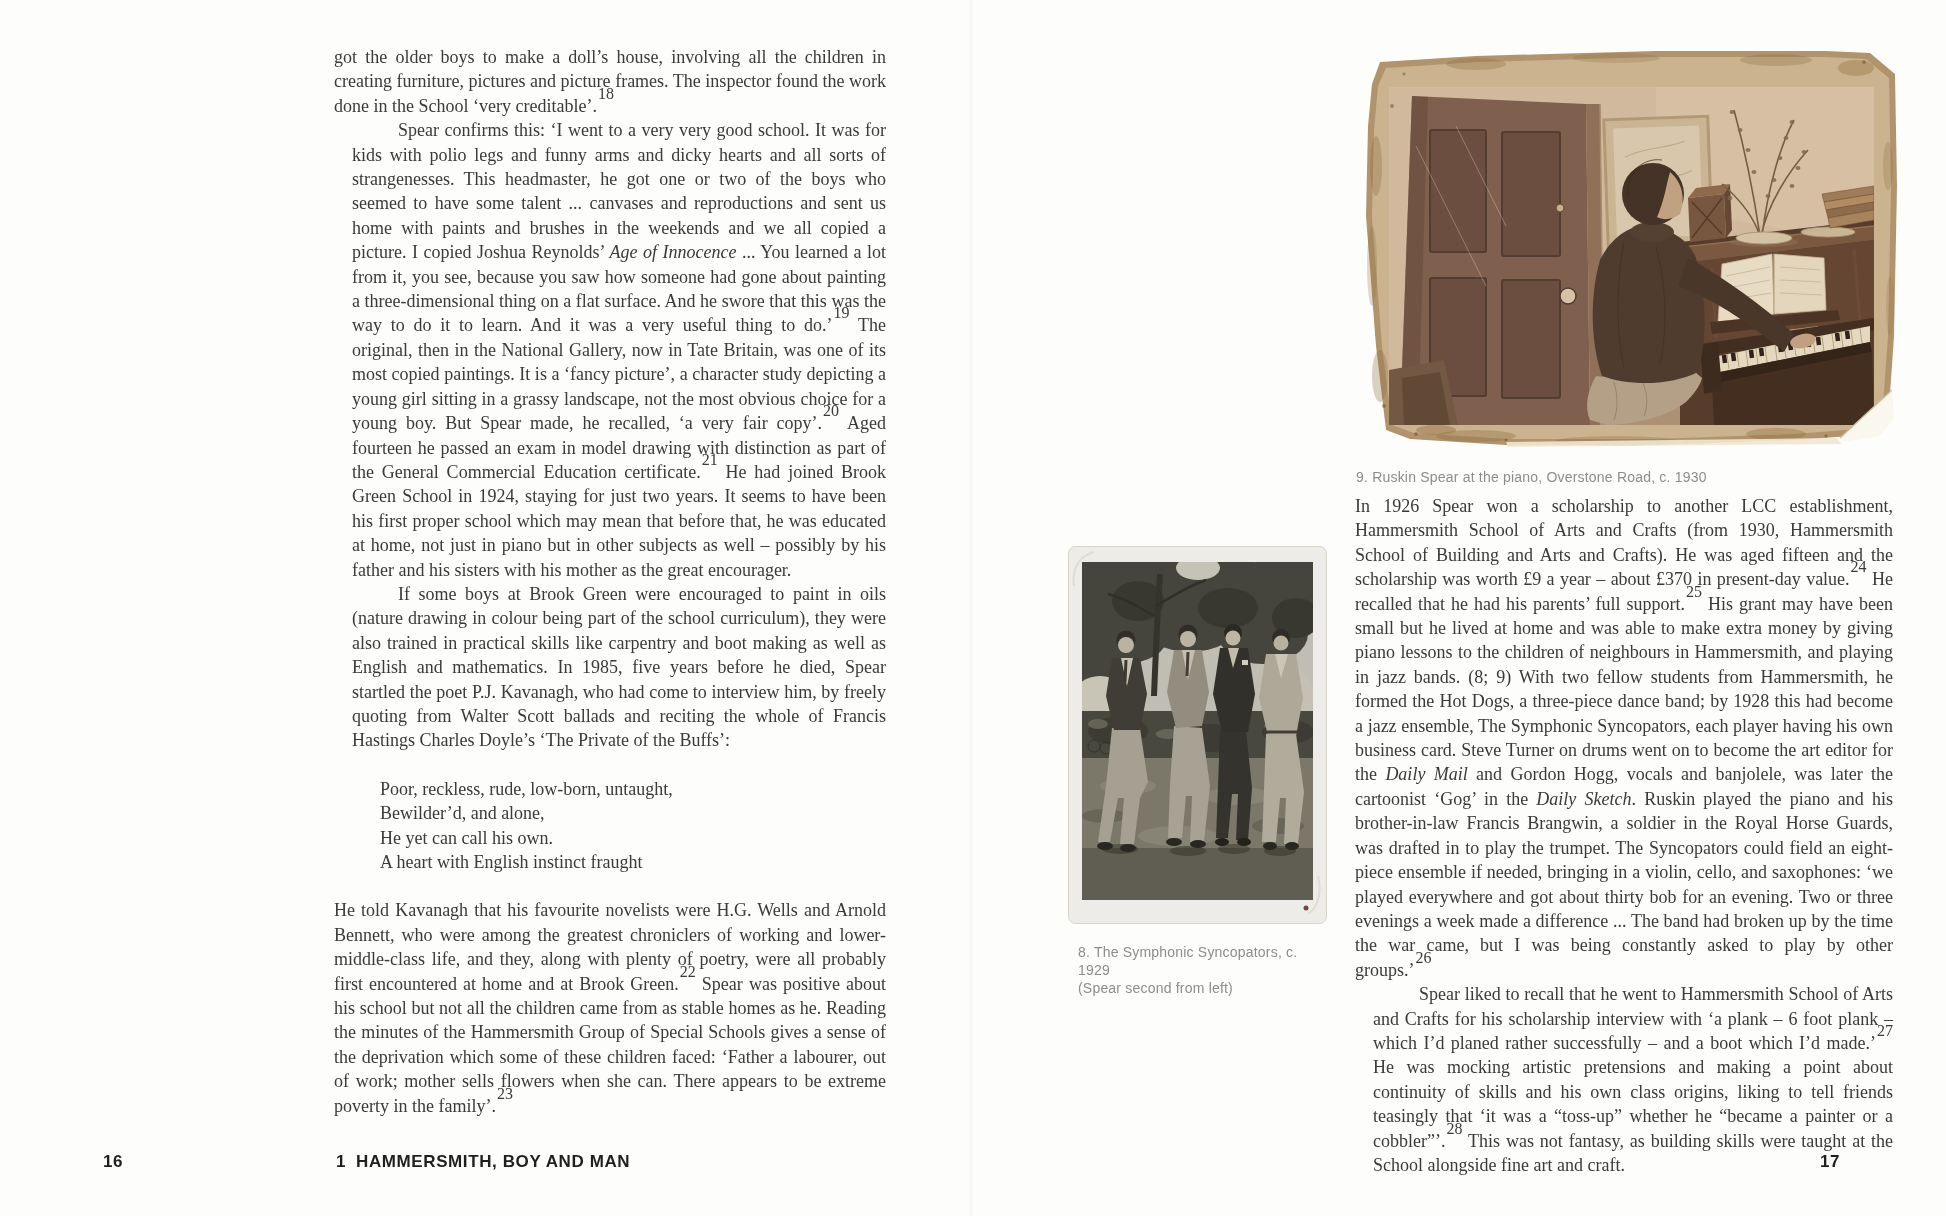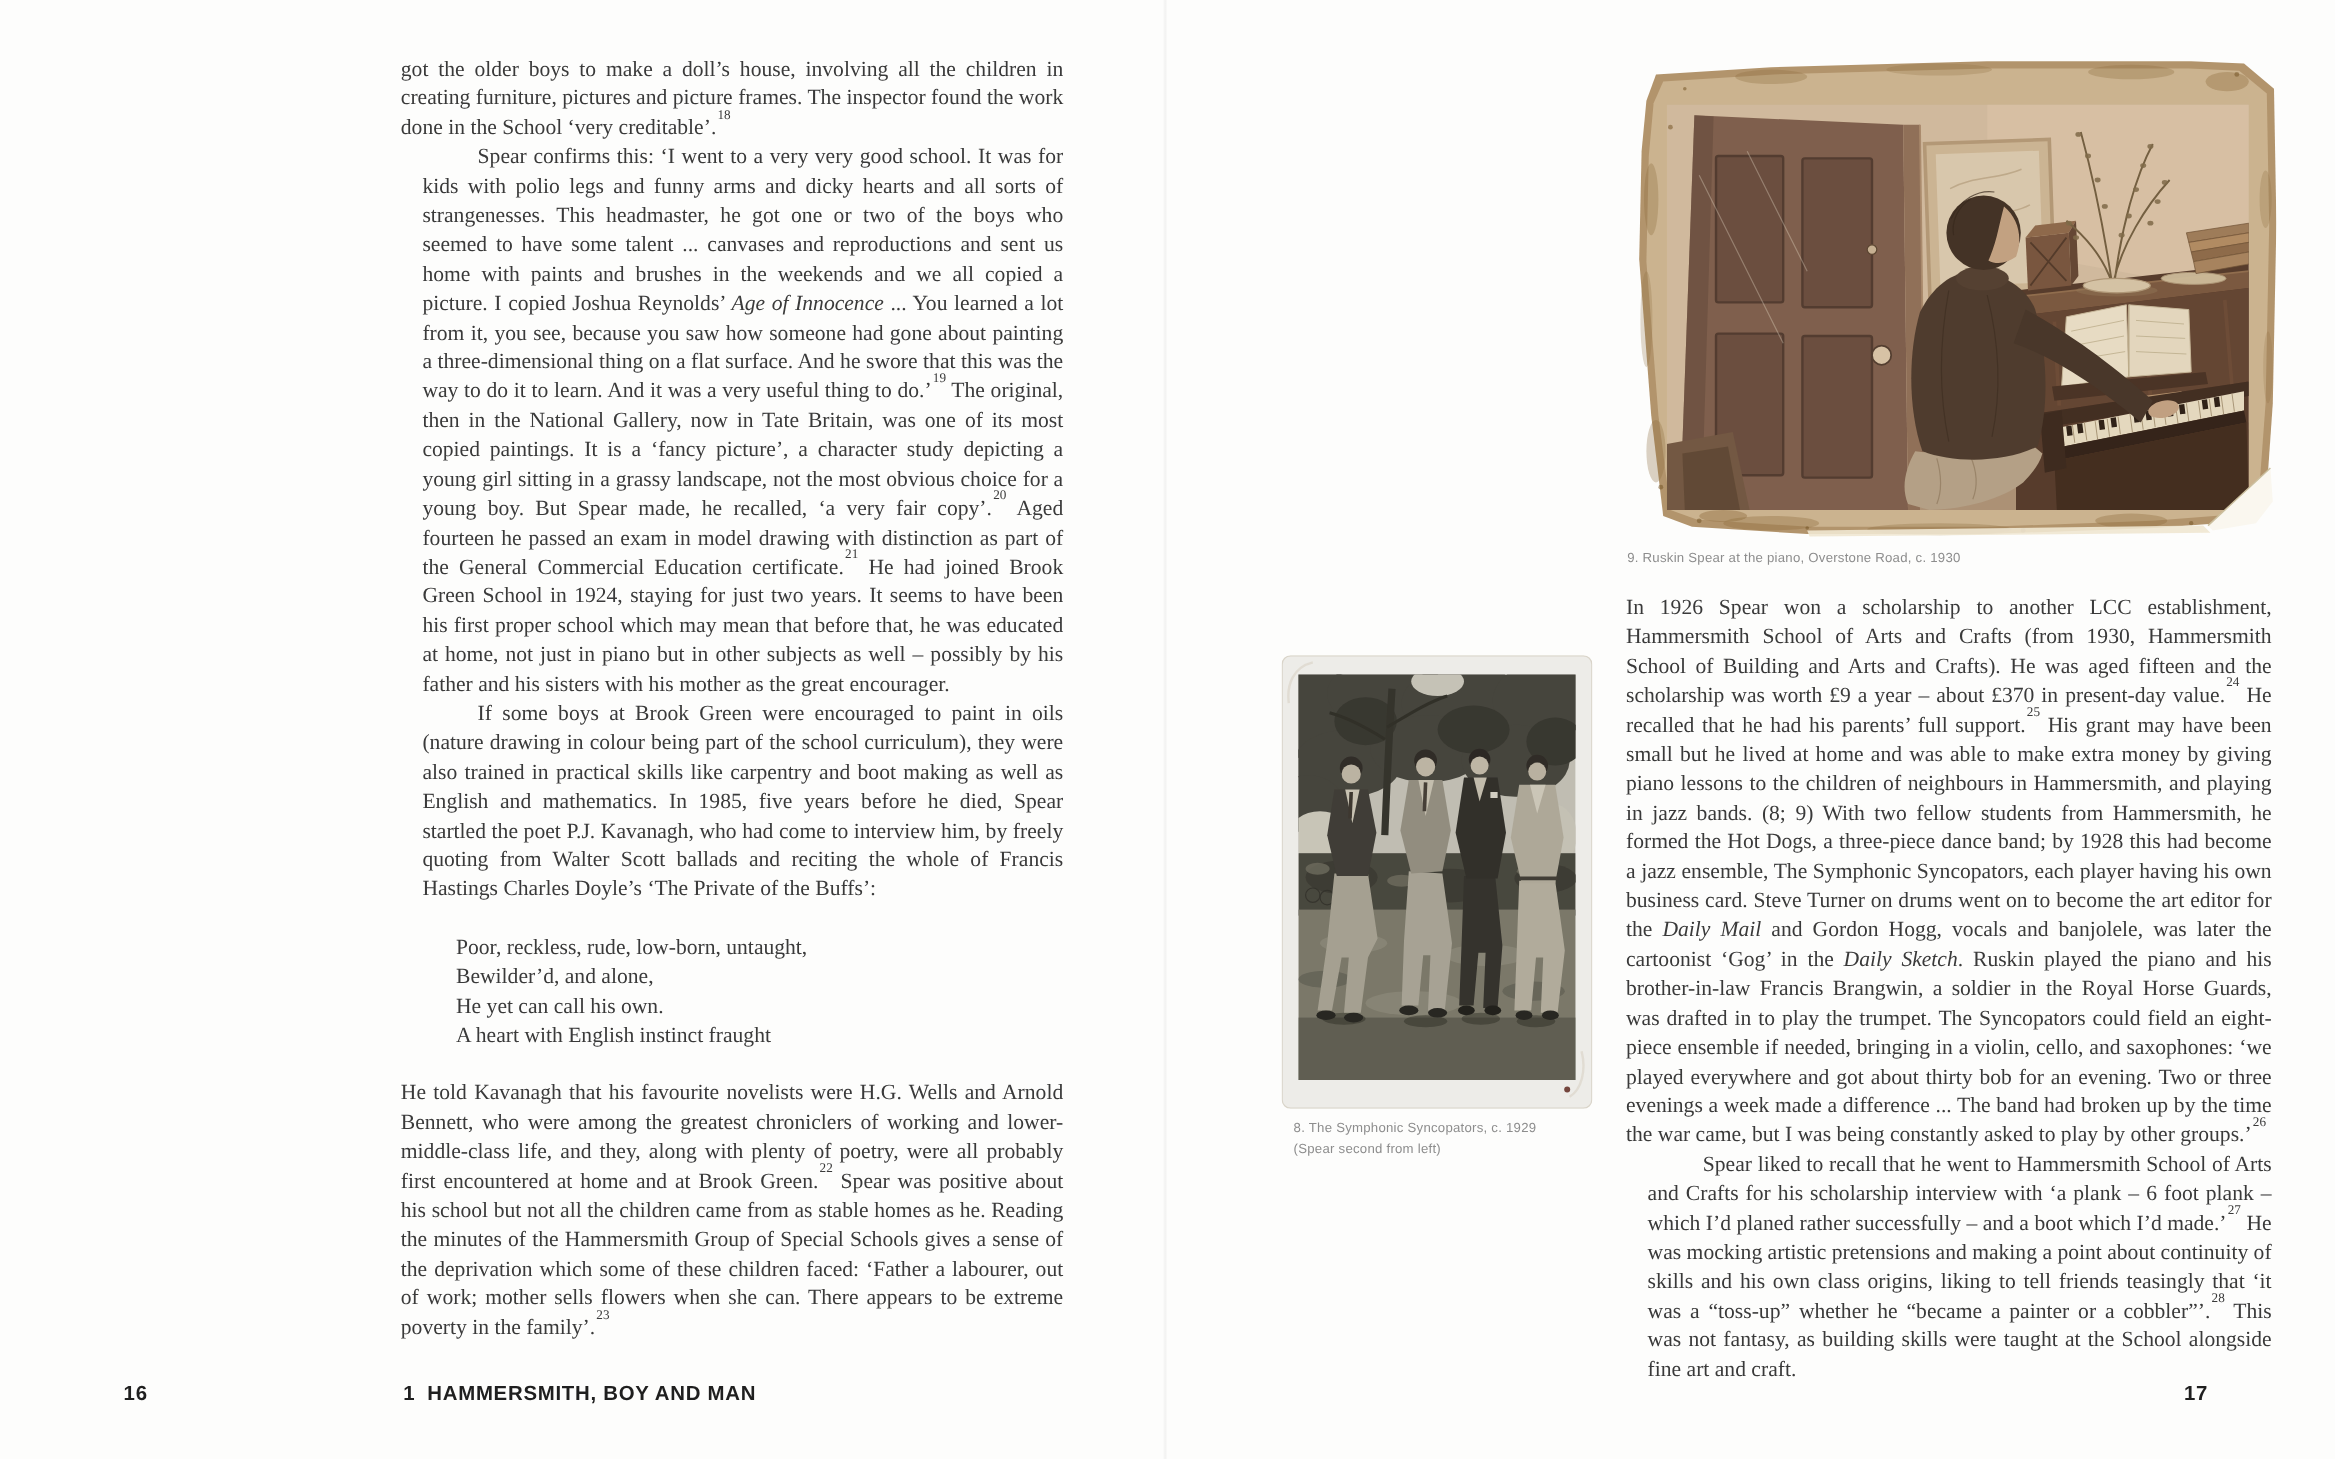--- a/index.html
+++ b/index.html
@@ -5,25 +5,25 @@
   html,body{margin:0;padding:0;background:#ffffff;}
   .canvas{position:relative;width:1946px;height:1216px;background:#fdfdfc;overflow:hidden;
           font-family:"Liberation Serif", serif;}
   .seam{position:absolute;left:969px;top:0;width:4px;height:1216px;
         background:linear-gradient(90deg,rgba(0,0,0,0) 0%,rgba(0,0,0,0.045) 50%,rgba(0,0,0,0) 100%);}
   .col{position:absolute;color:#3a3a3a;font-size:18px;line-height:24.4px;text-align:justify;}
   .left-col{left:334px;top:45px;width:552px;}
   .right-col{left:1355px;top:494px;width:538px;}
   .body{margin:0;}
   .indent{text-indent:46px;margin-left:18px;}
-  sup{font-size:11px;line-height:0;position:relative;top:-6px;margin-left:1px;}
+  sup{font-size:16px;line-height:0;position:relative;top:-6px;margin-left:1px;}
   .poem{margin:24px 0 24px 46px;}
   .poem-line{white-space:pre;}
-  .caption{position:absolute;font-family:"Liberation Sans", sans-serif;font-size:11px;
-           line-height:18px;color:#8d8d8d;letter-spacing:0.2px;}
+  .caption{position:absolute;font-family:"Liberation Sans", sans-serif;font-size:14px;
+           line-height:18px;color:#8d8d8d;letter-spacing:0.2px;margin-top:12px;}
   .cap9{left:1356px;top:456px;width:540px;}
   .cap8{left:1078px;top:931px;width:250px;}
   .footer-item{position:absolute;top:1152px;font-family:"Liberation Sans", sans-serif;
                font-weight:bold;font-size:17px;color:#1f1f1f;letter-spacing:0.6px;}
   .pg16{left:103px;}
   .pg17{left:1820px;}
   .chapter{left:336px;}
   .chapter .num{margin-right:10px;}
   .photo{position:absolute;}
   .ph9{left:1356px;top:46px;width:541px;height:402px;}

